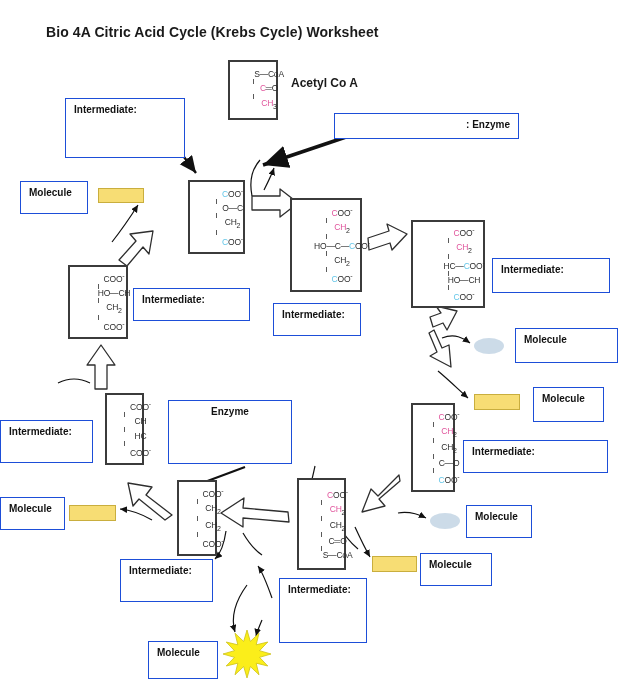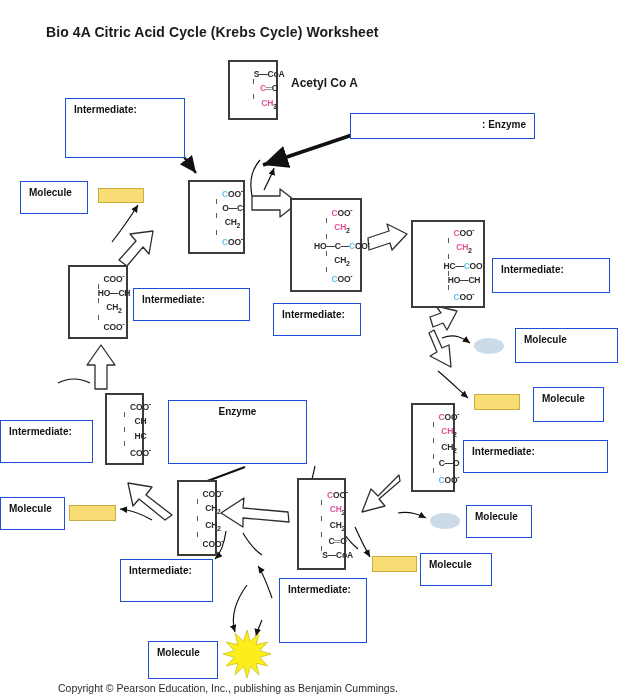--- a/index.html
+++ b/index.html
@@ -70,21 +70,21 @@
     border: 2px solid #3b3b3b;
     background: #ffffff;
     box-sizing: border-box;
     display: flex;
     flex-direction: column;
     align-items: center;
     justify-content: center;
   }
   .mol .row {
     font-size: 8.5px;
-    font-weight: bold;
+    font-weight: normal;
     color: #2b2b2b;
     line-height: 1.08;
     white-space: nowrap;
     letter-spacing: -.2px;
     padding-left: 32px;
   }
   .mol .bond {
     width: 1px;
     height: 5px;
     background: #5a5a5a;
@@ -190,21 +190,21 @@
       <path d="M58,383 C70,377 80,378 90,383"></path>
     </g>
   </svg>
 
   <div class="lbl" style="left:291px; top:76px;">Acetyl Co A</div>
 
   <div id="blank-host">
       <div class="blank" style="left: 65px; top: 98px; width: 120px; height: 60px;">
         <span class="cap">Intermediate:</span>
       </div>
-      <div class="blank cap-right" style="left: 350px; top: 113px; width: 185px; height: 26px;">
+      <div class="blank cap-right" style="left: 334px; top: 113px; width: 185px; height: 26px;">
         <span class="cap">: Enzyme</span>
       </div>
       <div class="blank" style="left: 20px; top: 181px; width: 68px; height: 33px;">
         <span class="cap">Molecule</span>
       </div>
       <div class="blank" style="left: 133px; top: 288px; width: 117px; height: 33px;">
         <span class="cap">Intermediate:</span>
       </div>
       <div class="blank" style="left: 273px; top: 303px; width: 88px; height: 33px;">
         <span class="cap">Intermediate:</span>
@@ -214,21 +214,21 @@
       </div>
       <div class="blank" style="left: 515px; top: 328px; width: 103px; height: 35px;">
         <span class="cap">Molecule</span>
       </div>
       <div class="blank" style="left: 533px; top: 387px; width: 71px; height: 35px;">
         <span class="cap">Molecule</span>
       </div>
       <div class="blank" style="left: 463px; top: 440px; width: 145px; height: 33px;">
         <span class="cap">Intermediate:</span>
       </div>
-      <div class="blank cap-center" style="left: 168px; top: 400px; width: 139px; height: 64px;">
+      <div class="blank cap-center" style="left: 168px; top: 400px; width: 124px; height: 64px;">
         <span class="cap">Enzyme</span>
       </div>
       <div class="blank" style="left: 0px; top: 420px; width: 93px; height: 43px;">
         <span class="cap">Intermediate:</span>
       </div>
       <div class="blank" style="left: 0px; top: 497px; width: 65px; height: 33px;">
         <span class="cap">Molecule</span>
       </div>
       <div class="blank" style="left: 120px; top: 559px; width: 93px; height: 43px;">
         <span class="cap">Intermediate:</span>
@@ -342,15 +342,14 @@
       <div class="chip-co2" style="left: 474px; top: 338px; width: 30px; height: 16px;"></div>
       <div class="chip-nadh" style="left: 474px; top: 394px; width: 46px; height: 16px;"></div>
       <div class="chip-nadh" style="left: 69px; top: 505px; width: 47px; height: 16px;"></div>
       <div class="chip-co2" style="left: 430px; top: 513px; width: 30px; height: 16px;"></div>
       <div class="chip-nadh" style="left: 372px; top: 556px; width: 45px; height: 16px;"></div>
       <svg width="50" height="50" viewBox="0 0 100 100" style="position: absolute; left: 222px; top: 629px;">
         <polygon points="50.0,2.0 56.7,24.9 74.0,8.4 68.4,31.6 91.6,26.0 75.1,43.3 98.0,50.0 75.1,56.7 91.6,74.0 68.4,68.4 74.0,91.6 56.7,75.1 50.0,98.0 43.3,75.1 26.0,91.6 31.6,68.4 8.4,74.0 24.9,56.7 2.0,50.0 24.9,43.3 8.4,26.0 31.6,31.6 26.0,8.4 43.3,24.9" fill="#fbee1a" stroke="#c9bd10" stroke-width="1.5"></polygon>
       </svg>
     </div>
 
-  <div class="footer" style="left:58px; top:682px;">Copyright © Pearson Education, Inc., publishing as Benjamin Cummings.</div>
 
 </div>
 
 </body></html>

